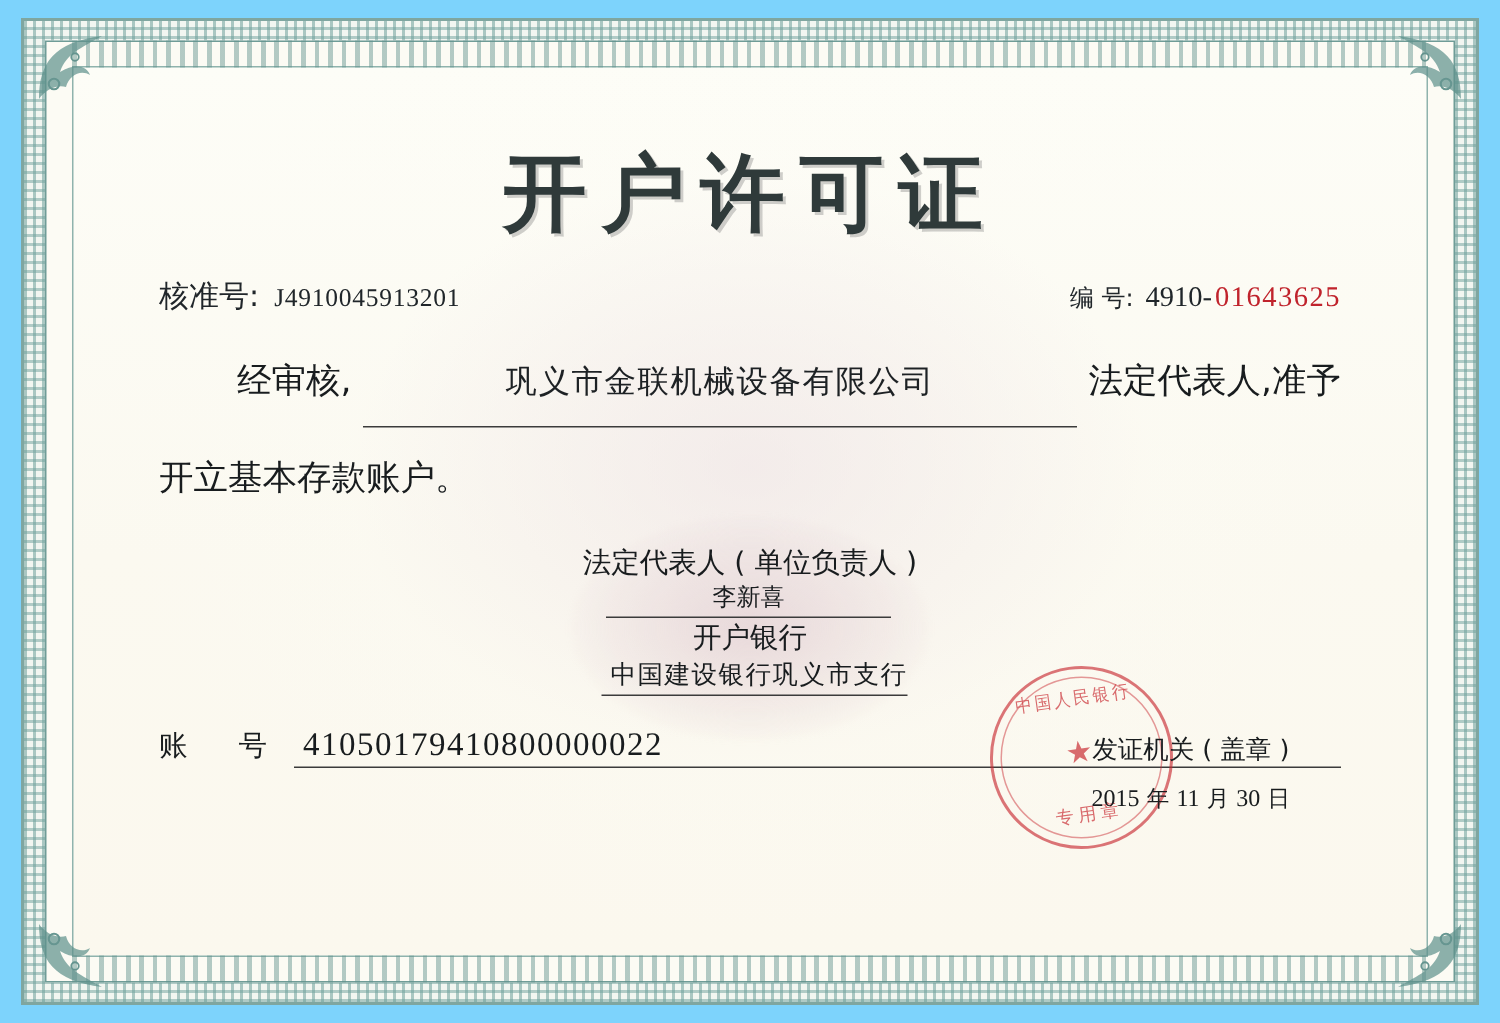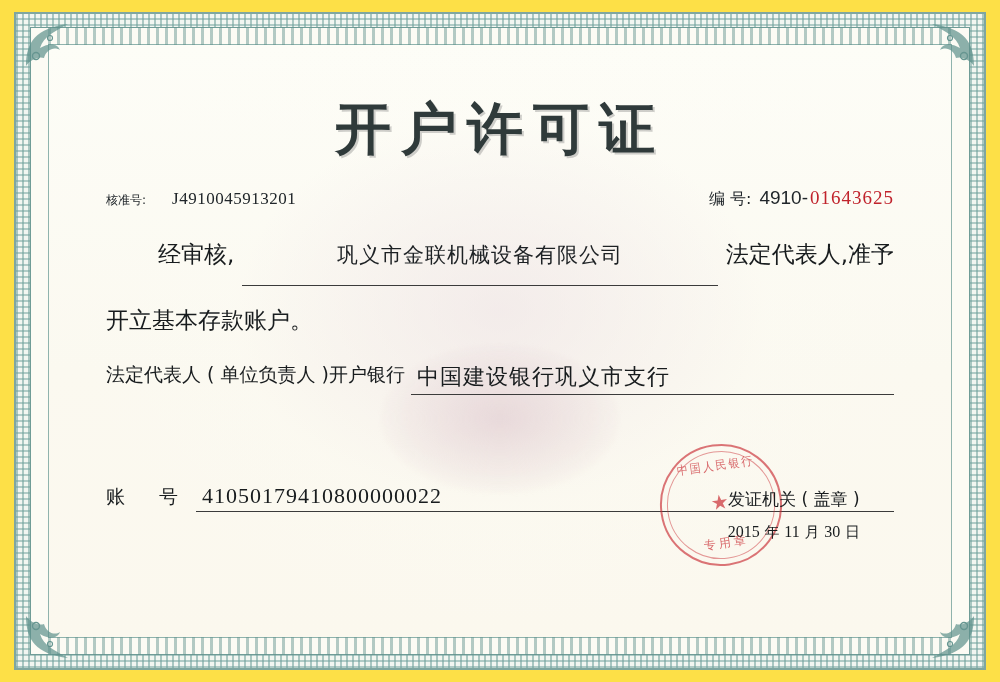--- a/index.html
+++ b/index.html
@@ -12,21 +12,21 @@
     height: 682px;
     overflow: hidden;
     font-family: "Liberation Serif", serif;
   }
 
   
   .certificate {
     position: relative;
     width: 1000px;
     height: 682px;
-    background: #fde047;
+    background: #7dd3fc;
     box-sizing: border-box;
   }
 
   
   .border-outer {
     position: absolute;
     left: 14px;
     top: 12px;
     right: 14px;
     bottom: 12px;
@@ -143,31 +143,31 @@
     display: flex;
     justify-content: space-between;
     align-items: baseline;
     font-size: 17px;
     color: #20262a;
   }
   .approval {
     display: flex;
     align-items: baseline;
   }
-  .approval .lbl { font-family: "DejaVu Sans", sans-serif; font-size: 12px; }
+  .approval .lbl { font-family: "DejaVu Sans", sans-serif; font-size: 20px; }
   .approval .val {
     font-family: "Liberation Serif", serif;
     font-size: 17px;
-    margin-left: 26px;
+    margin-left: 10px;
     letter-spacing: 0.5px;
   }
   .serial { display: flex; align-items: baseline; }
   .serial .lbl { font-family: "DejaVu Sans", sans-serif; font-size: 16px; margin-top: 17px; }
   .serial .prefix {
-    font-family: Liberation Sans, sans-serif;
+    font-family: Liberation Serif, serif;
     font-size: 19px;
     margin-left: 8px;
   }
   .serial .digits {
     font-family: "Liberation Serif", serif;
     font-size: 19px;
     color: #c0232c;
     letter-spacing: 1px;
     margin-left: 2px;
   }
@@ -199,40 +199,41 @@
     letter-spacing: 1px;
   }
   .line2 { margin-top: 6px; }
 
   .row-rep {
     position: absolute;
     top: 318px;
     left: 58px;
     right: 58px;
     display: flex;
-    align-items: flex-start;
+    align-items: center;
     font-family: "DejaVu Sans", sans-serif;
     font-size: 19px;
     color: #181c1e;
+    flex-direction: column;
   }
   .row-rep .fill-rep {
     width: 190px;
     border-bottom: 1px solid #3b3b3b;
     margin: 0 6px 0 4px;
     font-family: "Liberation Serif", serif;
     font-size: 16px;
     text-align: center;
     padding-bottom: 2px;
   }
   .row-rep .fill-bank {
     flex: 1 1 auto;
     border-bottom: 1px solid #3b3b3b;
     margin-left: 6px;
     font-family: "Liberation Serif", serif;
-    font-size: 22px;
+    font-size: 17px;
     padding-bottom: 2px;
     padding-left: 6px;
     letter-spacing: 1px;
   }
 
   .row-acct {
     position: absolute;
     top: 392px;
     left: 58px;
     right: 58px;
@@ -386,20 +387,21 @@
       <div class="line1">
         <span class="lead">经审核,</span>
         <span class="fill">巩义市金联机械设备有限公司</span>
         <span class="tail">法定代表人,准予</span>
       </div>
       <div class="line2">开立基本存款账户。</div>
     </div>
 
     <div class="row-rep">
       <span>法定代表人 ( 单位负责人 )</span>
+      <span class="fill-rep">李新喜</span>
       <span>开户银行</span>
       <span class="fill-bank">中国建设银行巩义市支行</span>
     </div>
 
     <div class="row-acct">
       <span class="lbl">账 号</span>
       <span class="fill-acct">41050179410800000022</span>
     </div>
 
     <div class="seal">

